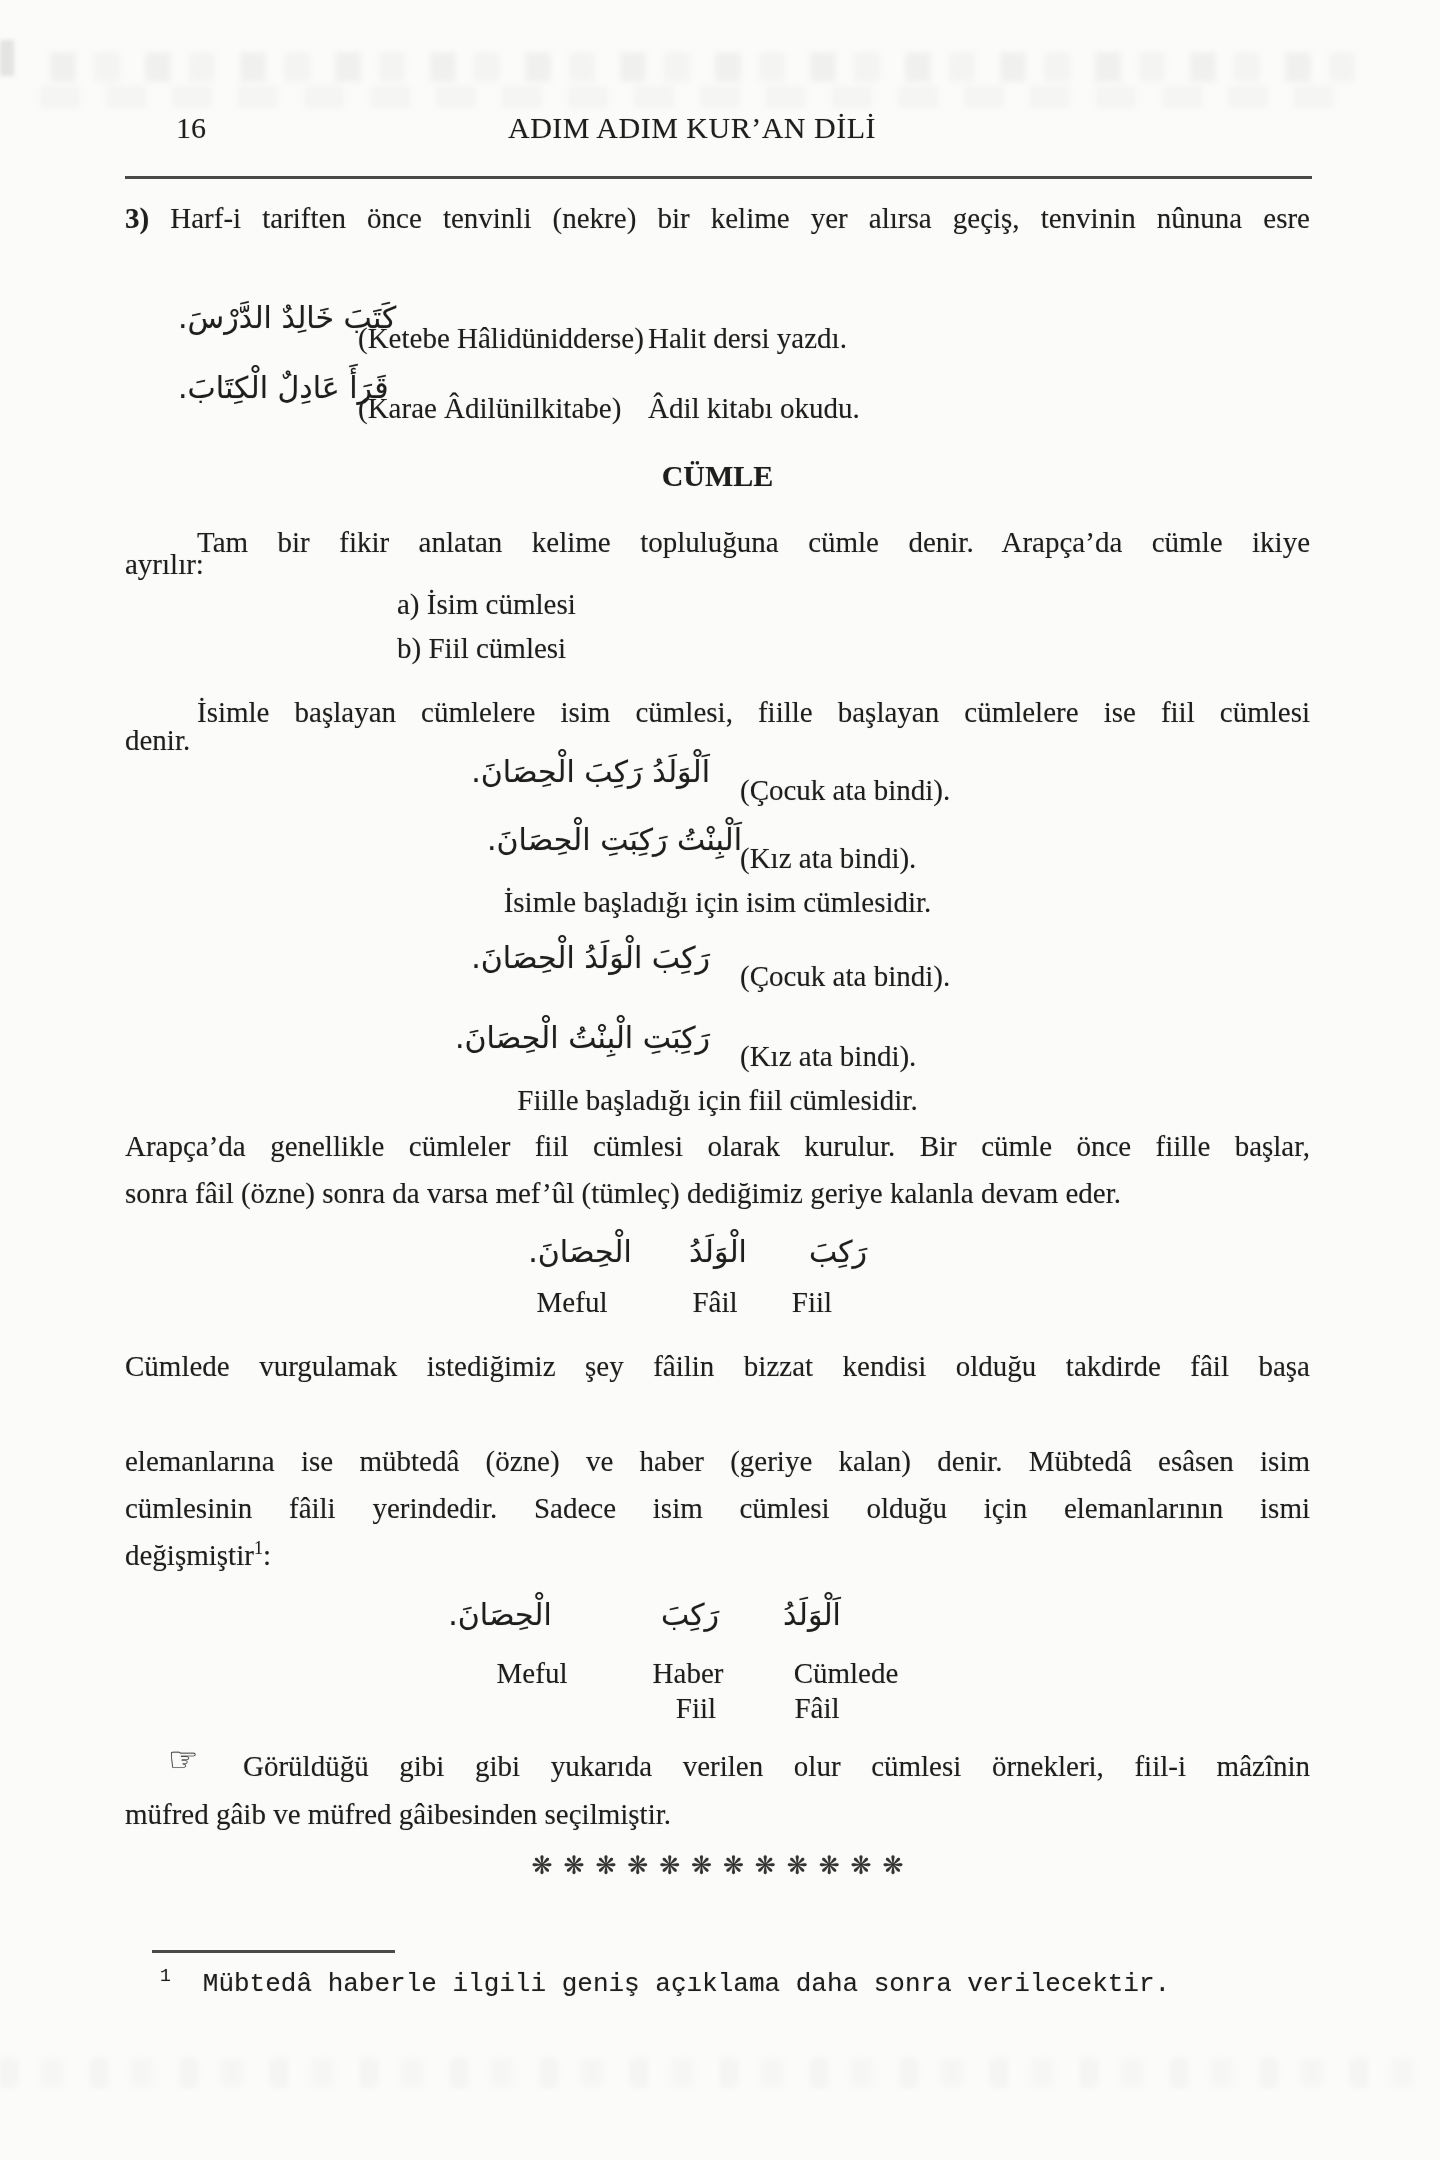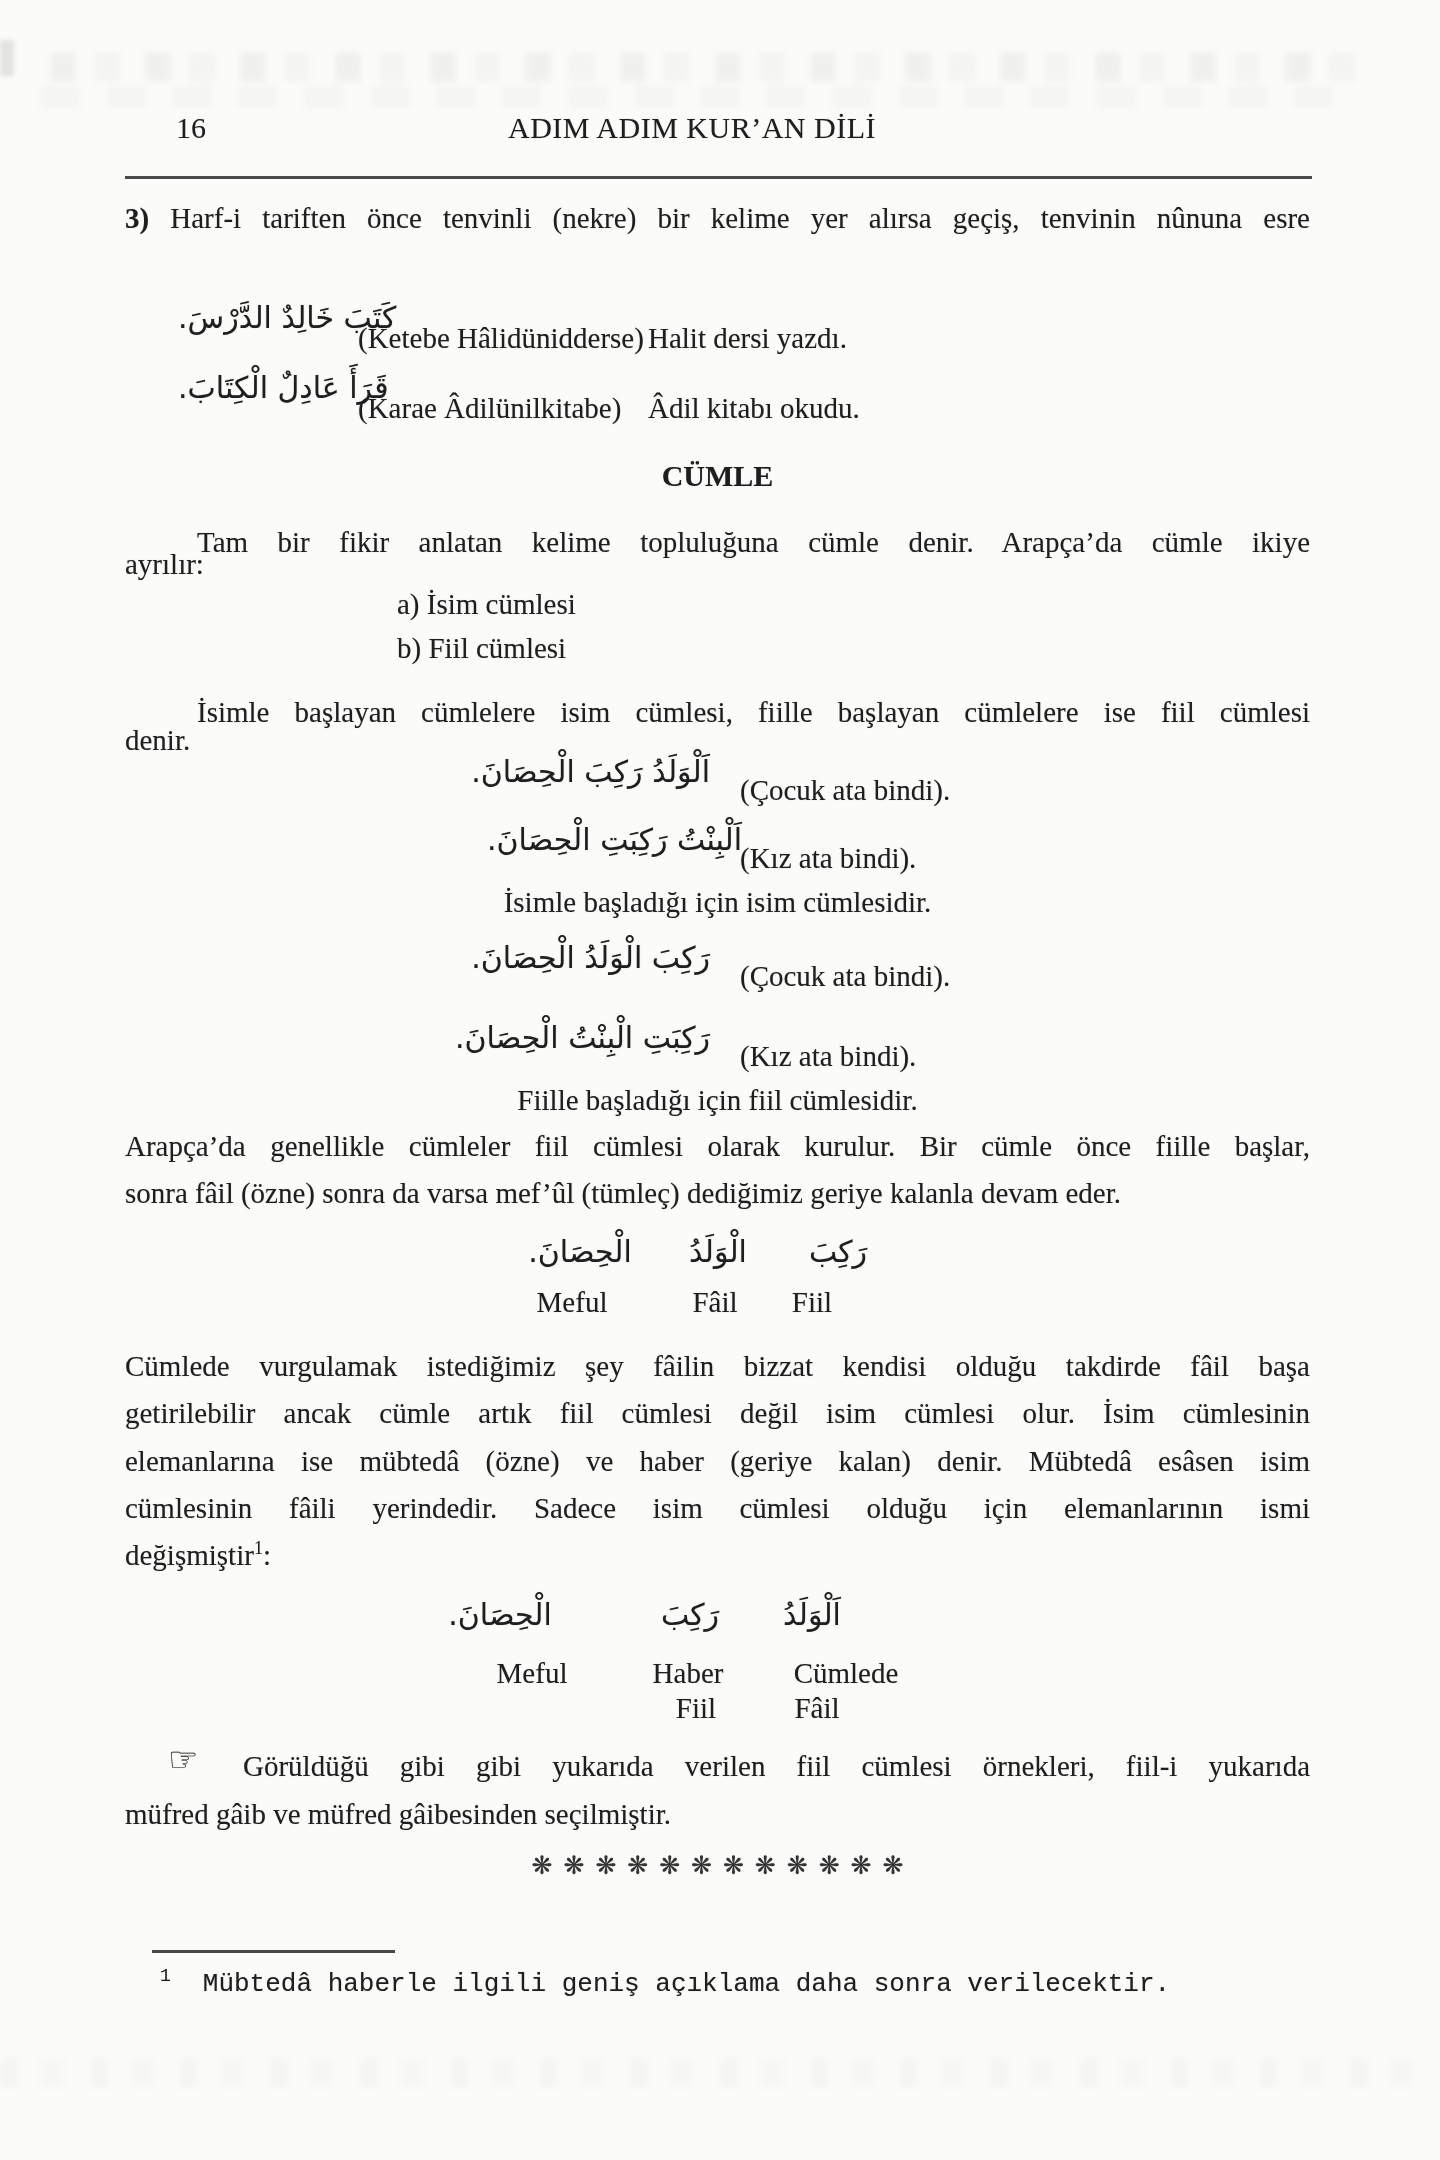--- a/index.html
+++ b/index.html
@@ -92,38 +92,37 @@
   <div style="position:absolute;top:1222px;left:0;right:0;height:120px;">
     <span class="txt arabic wordc" style="left:580px;top:0;">الْحِصَانَ.</span>
     <span class="txt arabic wordc" style="left:718px;top:0;">الْوَلَدُ</span>
     <span class="txt arabic wordc" style="left:838px;top:0;">رَكِبَ</span>
     <span class="txt wordc" style="left:572px;top:62px;">Meful</span>
     <span class="txt wordc" style="left:715px;top:62px;">Fâil</span>
     <span class="txt wordc" style="left:812px;top:62px;">Fiil</span>
   </div>
 
   <div class="line just" style="top:1348px;">Cümlede vurgulamak istediğimiz şey fâilin bizzat kendisi olduğu takdirde fâil başa</div>
-  <div class="line just" style="top:1395px;">getirilebilir ancak cümle artık fiil cümlesi değil isim cümlesi olur. İsim cümlesinin</div>
   <div class="line just" style="top:1443px;">elemanlarına ise mübtedâ (özne) ve haber (geriye kalan) denir. Mübtedâ esâsen isim</div>
   <div class="line just" style="top:1490px;">cümlesinin fâili yerindedir. Sadece isim cümlesi olduğu için elemanlarının ismi</div>
   <div class="line" style="top:1537px;"><span>değişmiştir</span><sup>1</sup><span>:</span></div>
 
   <div style="position:absolute;top:1585px;left:0;right:0;height:160px;">
     <span class="txt arabic wordc" style="left:500px;top:0;">الْحِصَانَ.</span>
     <span class="txt arabic wordc" style="left:690px;top:0;">رَكِبَ</span>
     <span class="txt arabic wordc" style="left:812px;top:0;">اَلْوَلَدُ</span>
     <span class="txt wordc" style="left:532px;top:70px;">Meful</span>
     <span class="txt wordc" style="left:688px;top:70px;">Haber</span>
     <span class="txt wordc" style="left:846px;top:70px;">Cümlede</span>
     <span class="txt wordc" style="left:696px;top:105px;">Fiil</span>
     <span class="txt wordc" style="left:817px;top:105px;">Fâil</span>
   </div>
 
   <span class="txt" style="left:168px;top:1742px;font-size:34px;">☞</span>
-  <div class="txt just" style="left:243px;right:130px;top:1748px;text-align:justify;text-align-last:justify;">Görüldüğü gibi gibi yukarıda verilen fiil cümlesi örnekleri, fiil-i yukarıda</div>
+  <div class="txt just" style="left:243px;right:130px;top:1748px;text-align:justify;text-align-last:justify;">Görüldüğü gibi gibi yukarıda verilen olur cümlesi örnekleri, fiil-i mâzînin</div>
   <div class="line" style="top:1796px;">müfred gâib ve müfred gâibesinden seçilmiştir.</div>
 
   <div class="line center" style="top:1848px;font-family:'DejaVu Sans',sans-serif;font-size:25px;color:#333;word-spacing:3px;">❋ ❋ ❋ ❋ ❋ ❋ ❋ ❋ ❋ ❋ ❋ ❋</div>
 
   <div class="fnrule" style="top:1950px;"></div>
   <div class="txt" style="left:160px;top:1966px;font-size:26px;font-family:Liberation Mono, monospace;"><sup>1</sup><span style="padding-left:32px;">Mübtedâ haberle ilgili geniş açıklama daha sonra verilecektir.</span></div>
 
 </div>
 
 </body></html>

